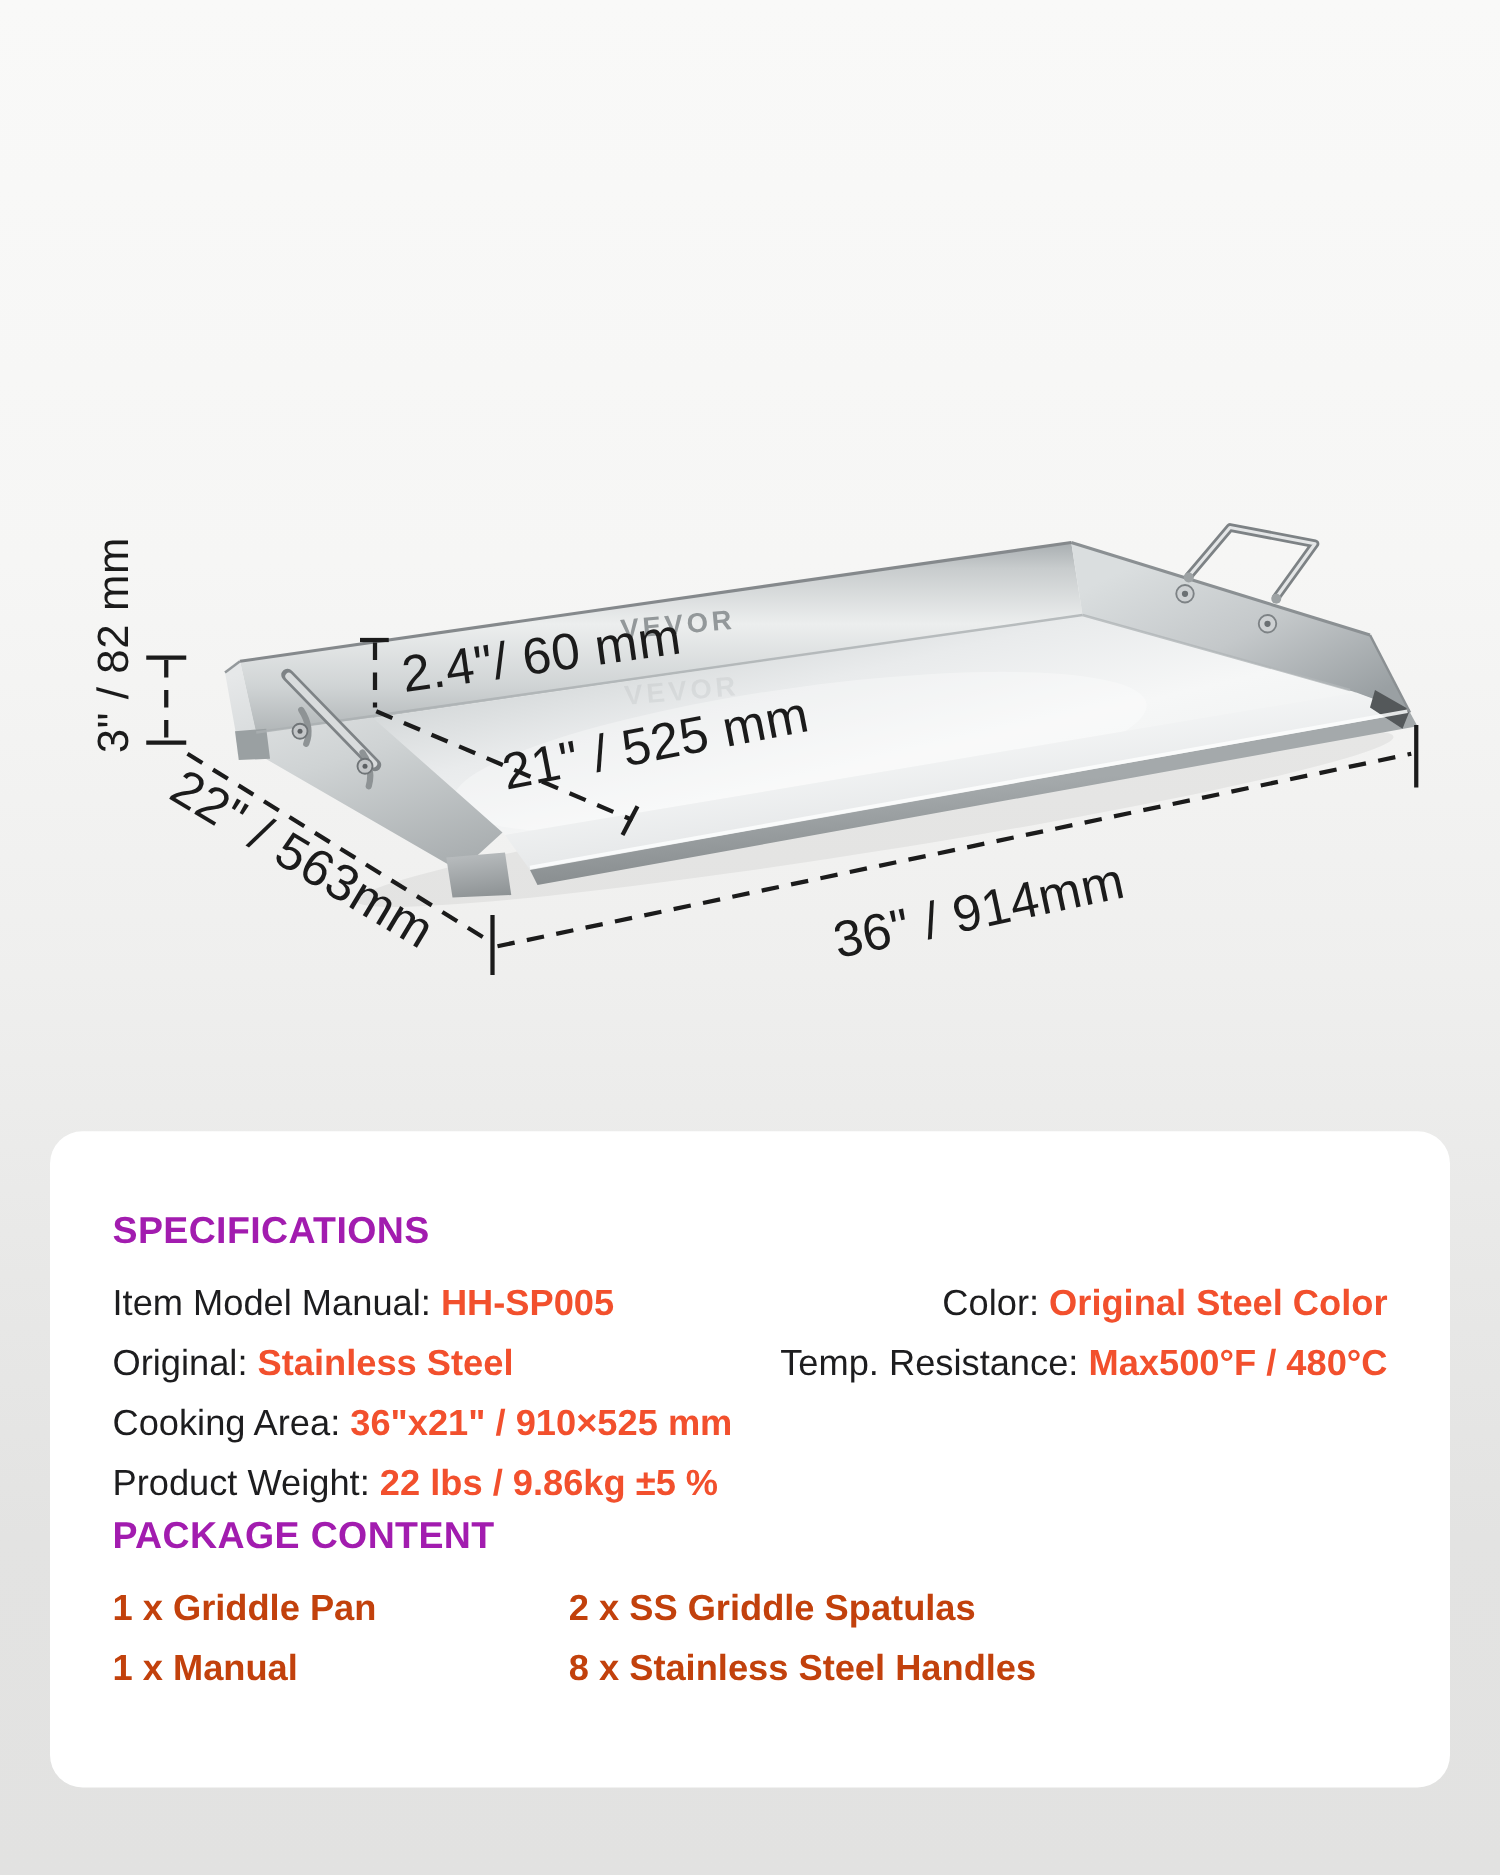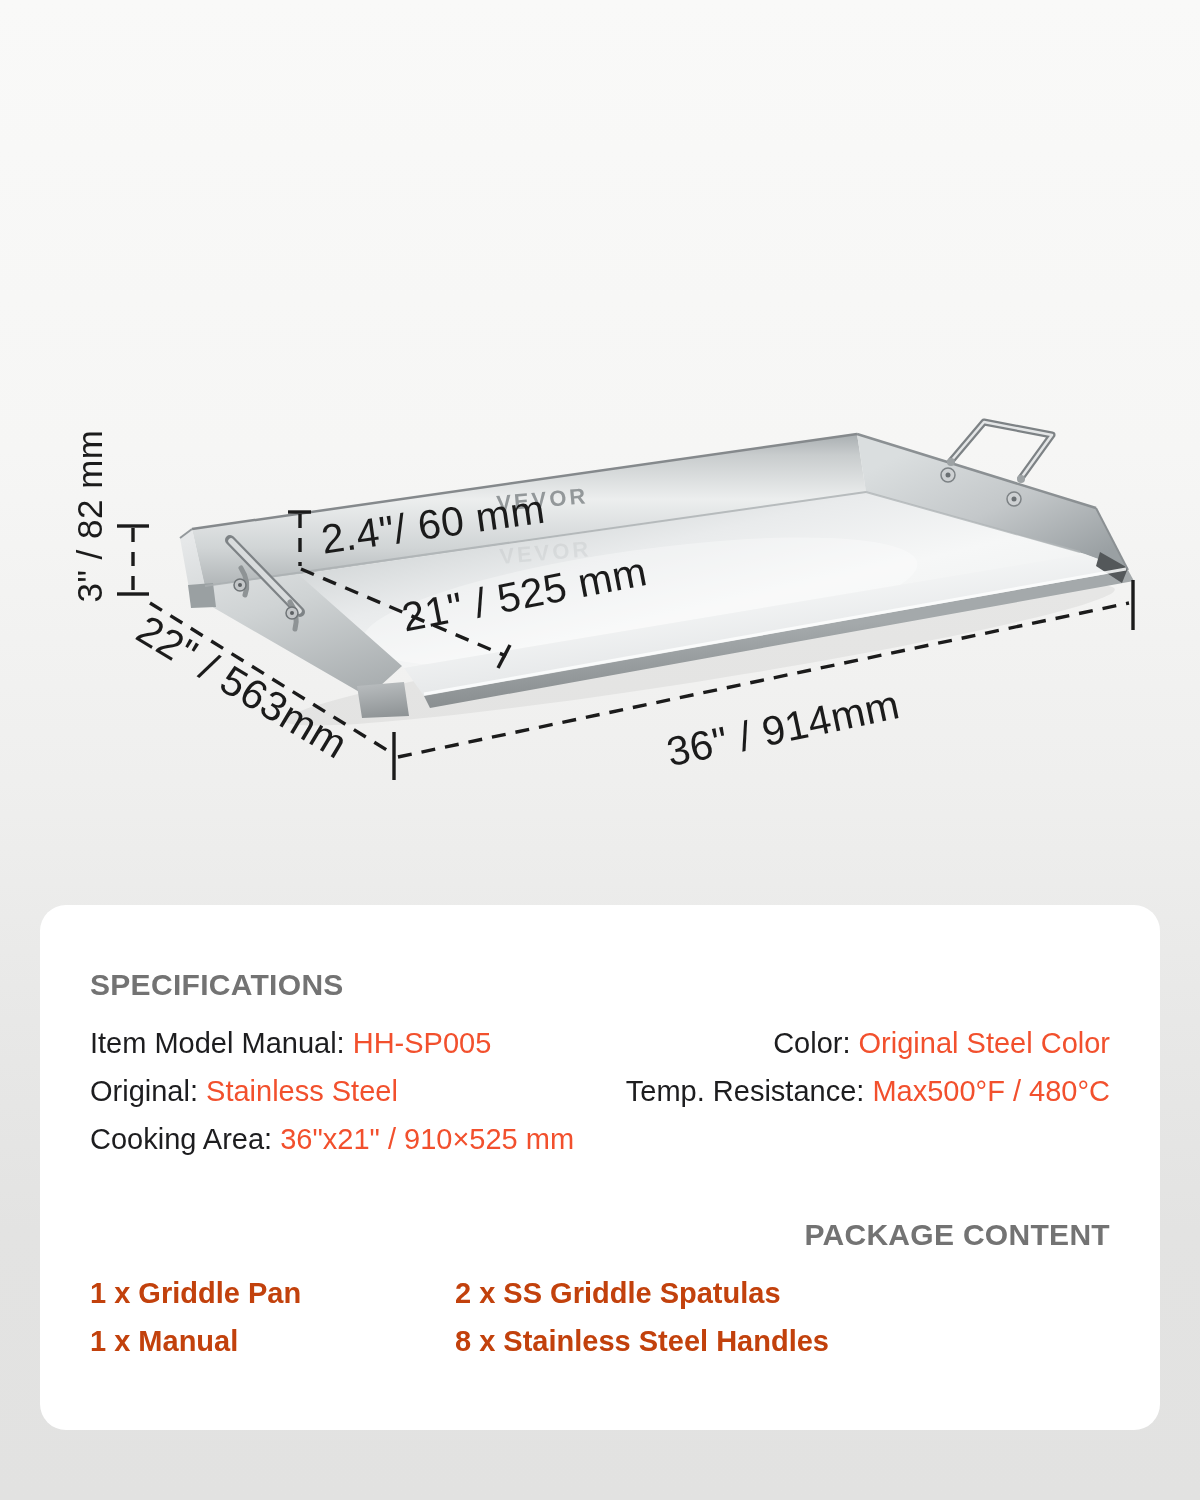--- a/index.html
+++ b/index.html
@@ -14,27 +14,27 @@
   .dims .solid{stroke-width:3.4;fill:none;}
   .dims text{font-size:41px;fill:#1b1b1b;font-family:"Liberation Sans",sans-serif;letter-spacing:.5px;}
   .dims text.small{font-size:35px;}
   text.logo{font-size:22px;font-weight:700;letter-spacing:3px;fill:#8f9496;text-anchor:middle;
             font-family:"Liberation Sans",sans-serif;opacity:.95;}
   text.logo.ghost{opacity:.14;}
   .card{
     position:absolute;left:40px;top:905px;width:1120px;height:525px;background:#ffffff;
     border-radius:26px;box-sizing:border-box;padding:62px 50px 0 50px;
   }
-  .cardhead{margin:0;font-size:30px;line-height:36px;font-weight:700;color:#737373;letter-spacing:.3px;}
+  .cardhead{margin:0;font-size:30px;line-height:36px;font-weight:700;color:#a21caf;letter-spacing:.3px;}
   .specrows{margin-top:16px;}
   .srow{display:flex;font-size:29px;line-height:48px;color:#1d1d1f;white-space:pre;}
   .c1{width:508px;}
   .c2{flex:1;text-align:right;}
-  .val{color:#f2502d;font-weight:400;}
-  .pkg-head{margin-top:54px;text-align:right;}
+  .val{color:#f2502d;font-weight:700;}
+  .pkg-head{}
   .pkgrows{margin-top:16px;}
   .prow{display:flex;font-size:29px;line-height:48px;font-weight:700;color:#c2410c;white-space:pre;}
   .p1{width:365px;}
 </style>
 </head>
 <body>
 
 <div class="stage">
 
   <svg class="figure" viewBox="0 0 1200 900" xmlns="http://www.w3.org/2000/svg">
@@ -180,20 +180,23 @@
         <div class="c1"><span class="lbl">Item Model Manual: </span><span class="val">HH-SP005</span></div>
         <div class="c2"><span class="lbl">Color: </span><span class="val">Original Steel Color</span></div>
       </div>
       <div class="srow">
         <div class="c1"><span class="lbl">Original: </span><span class="val">Stainless Steel</span></div>
         <div class="c2"><span class="lbl">Temp. Resistance: </span><span class="val">Max500°F / 480°C</span></div>
       </div>
       <div class="srow">
         <div class="c1" style="width:auto"><span class="lbl">Cooking Area: </span><span class="val">36"x21" / 910×525 mm</span></div>
       </div>
+      <div class="srow">
+        <div class="c1" style="width:auto"><span class="lbl">Product Weight: </span><span class="val">22 lbs / 9.86kg ±5 %</span></div>
+      </div>
     </div>
 
     <h2 class="cardhead pkg-head">PACKAGE CONTENT</h2>
 
     <div class="pkgrows">
       <div class="prow">
         <div class="p1">1 x Griddle Pan</div>
         <div class="p2">2 x SS Griddle Spatulas</div>
       </div>
       <div class="prow">

